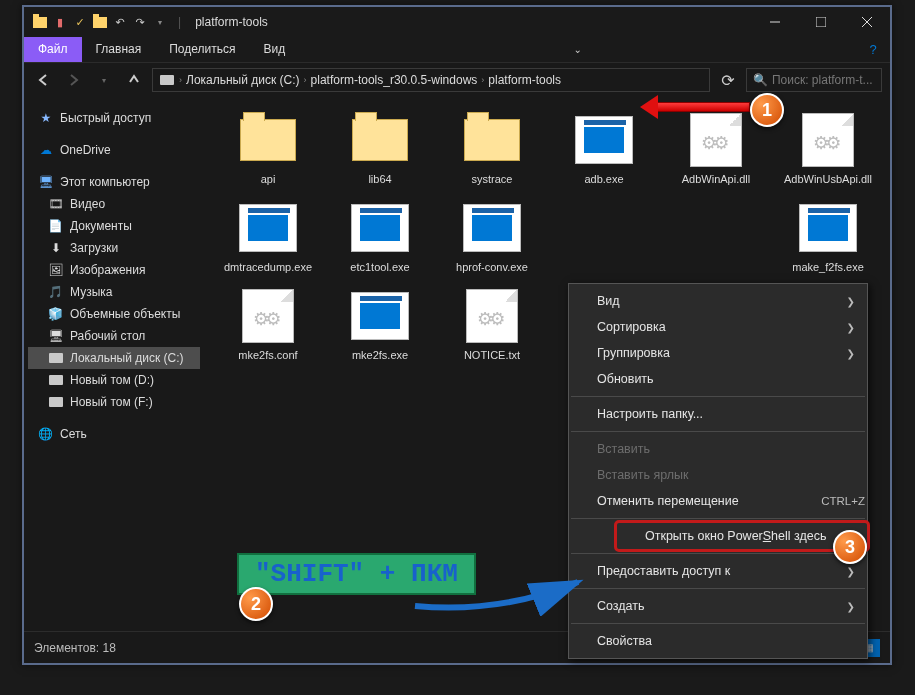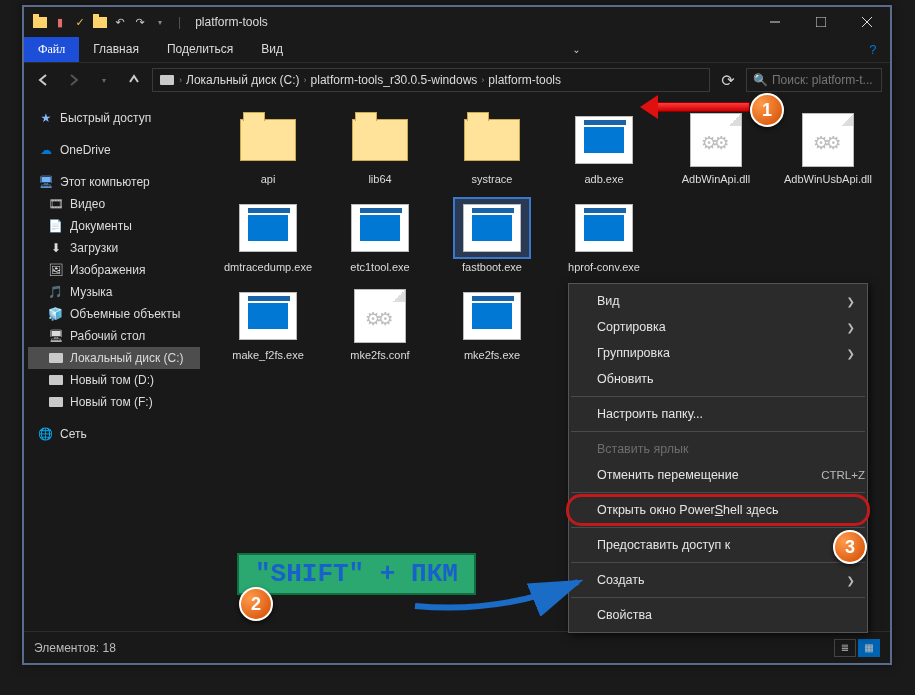--- a/index.html
+++ b/index.html
@@ -14,21 +14,21 @@
 .tb-folder::before { content:""; position:absolute; top:-3px; left:0; width:6px; height:3px; background:#ffd36b; }
 .tb-title { margin-left:8px; }
 .tb-sep { color:#555; margin:0 6px; }
 .winbtns { margin-left:auto; display:flex; }
 .winbtn { width:46px; height:30px; display:flex; align-items:center; justify-content:center; color:#dcdcdc; font-size:11px; font-weight:300; }
 .winbtn svg { width:10px; height:10px; stroke:#dcdcdc; stroke-width:1; fill:none; }
 
 
 .ribbon { height:26px; background:#1a1a1a; display:flex; align-items:stretch; color:#dcdcdc; font-size:12px; border-bottom:1px solid #2b2b2b; }
 .ribbon .tab { padding:5px 14px; cursor:default; }
-.ribbon .tab.file { background:#1d4ed8; color:#fff;font-family:Liberation Serif, serif; }
+.ribbon .tab.file { background:#8b5cf6; color:#fff; }
 .ribbon .expand { margin-left:auto; width:34px; display:flex; align-items:center; justify-content:center; }
 
 
 .navbar { height:34px; background:#191919; display:flex; align-items:center; padding:0 8px; gap:6px; }
 .navbtn { width:24px; height:24px; display:flex; align-items:center; justify-content:center; color:#888; }
 .navbtn svg { width:14px; height:14px; stroke:#ccc; stroke-width:2; fill:none; }
 .navbtn.dis svg { stroke:#555; }
 .breadcrumb { flex:1; height:24px; border:1px solid #3a3a3a; background:#191919; display:flex; align-items:center; padding:0 6px; color:#dcdcdc; font-size:12px; gap:4px; }
 .breadcrumb .bc-seg { display:flex; align-items:center; gap:4px; }
 .breadcrumb .chev { color:#888; font-size:9px; }
@@ -62,21 +62,21 @@
 .th-dll .gears{ position:absolute; left:10px; top:18px; font-size:18px; color:#bdbdbd; letter-spacing:-4px; }
 
 
 .ctxmenu { position:absolute; left:568px; top:283px; width:300px; background:#2b2b2b; border:1px solid #555; box-shadow:2px 2px 8px rgba(0,0,0,.7); color:#e5e5e5; font-size:12.5px; padding:4px 0; z-index:5; }
 .ctxrow { display:flex; align-items:center; height:26px; padding:0 22px 0 28px; position:relative; }
 .ctxrow.dis { color:#6d6d6d; }
 .ctxrow .arr { position:absolute; right:12px; color:#bbb; font-size:10px; }
 .ctxrow .shortcut { position:absolute; right:2px; color:#bbb; font-size:11.5px; }
 .ctxsep { height:1px; background:#4a4a4a; margin:4px 2px; }
 .ctxrow u { text-decoration:underline; }
-.ctxrow.hl { outline:3px solid #c21a1a; border-radius:12px; }
+.ctxrow.hl { outline:3px solid #c21a1a; border-radius:2px;margin-left:48px; }
 
 
 .badge { position:absolute; width:34px; height:34px; border-radius:50%; background:radial-gradient(circle at 30% 30%,#ff9a4a,#d14a00); border:2px solid #fff; color:#fff; font-weight:bold; font-size:18px; display:flex; align-items:center; justify-content:center; box-shadow:0 2px 4px rgba(0,0,0,.6); z-index:10; }
 .arrow-red { position:absolute; z-index:9; }
 .arrow-red .shaft { height:10px; background:linear-gradient(#ff3b3b,#cc0000); border:1px solid #8a0000; }
 .arrow-red .head { width:0; height:0; border-top:12px solid transparent; border-bottom:12px solid transparent; border-right:18px solid #e01010; position:absolute; left:-16px; top:-7px; }
 .caption { position:absolute; left:237px; top:553px; background:#2aa86f; border:2px solid #11703f; padding:4px 16px; font-family:"Courier New",monospace; font-size:26px; font-weight:bold; color:#1861cc; z-index:8; }
 .arrow-blue { position:absolute; left:410px; top:576px; width:175px; height:40px; z-index:7; }
 .arrow-blue svg { width:100%; height:100%; }
 
@@ -296,26 +296,20 @@
               <div class="th-exe"></div>
             </div>
             <span>dmtracedump.exe</span>
           </div>
           <div class="item">
             <div class="thumb">
               <div class="th-exe"></div>
             </div>
             <span>etc1tool.exe</span>
           </div>
-          <div class="item sel">
-            <div class="thumb">
-              <div class="th-exe"></div>
-            </div>
-            <span>fastboot.exe</span>
-          </div>
           <div class="item">
             <div class="thumb">
               <div class="th-exe"></div>
             </div>
             <span>hprof-conv.exe</span>
           </div>
           <div class="item" style="visibility: hidden;">
             <div class="thumb">
               <div class="th-dll"></div>
             </div>
@@ -382,20 +376,23 @@
       <span class="arr">❯</span>
     </div>
   <div class="ctxrow">
       <span>Обновить</span>
     </div>
   <div class="ctxsep"></div>
   <div class="ctxrow">
       <span>Настроить папку...</span>
     </div>
   <div class="ctxsep"></div>
+  <div class="ctxrow dis">
+      <span>Вставить</span>
+    </div>
   <div class="ctxrow dis">
       <span>Вставить ярлык</span>
     </div>
   <div class="ctxrow">
       <span>Отменить перемещение</span>
       <span class="shortcut">CTRL+Z</span>
     </div>
   <div class="ctxsep"></div>
   <div class="ctxrow hl">
       <span>Открыть окно Power<u>S</u>hell здесь</span>

